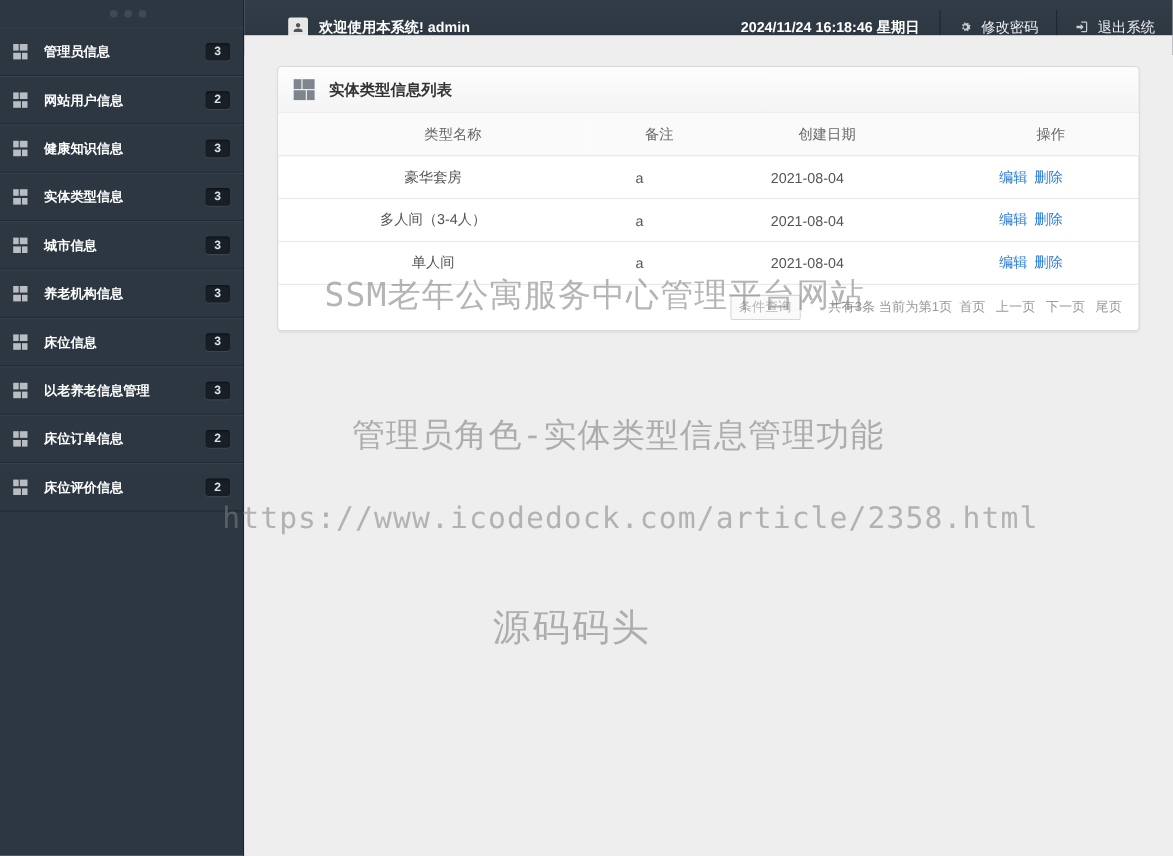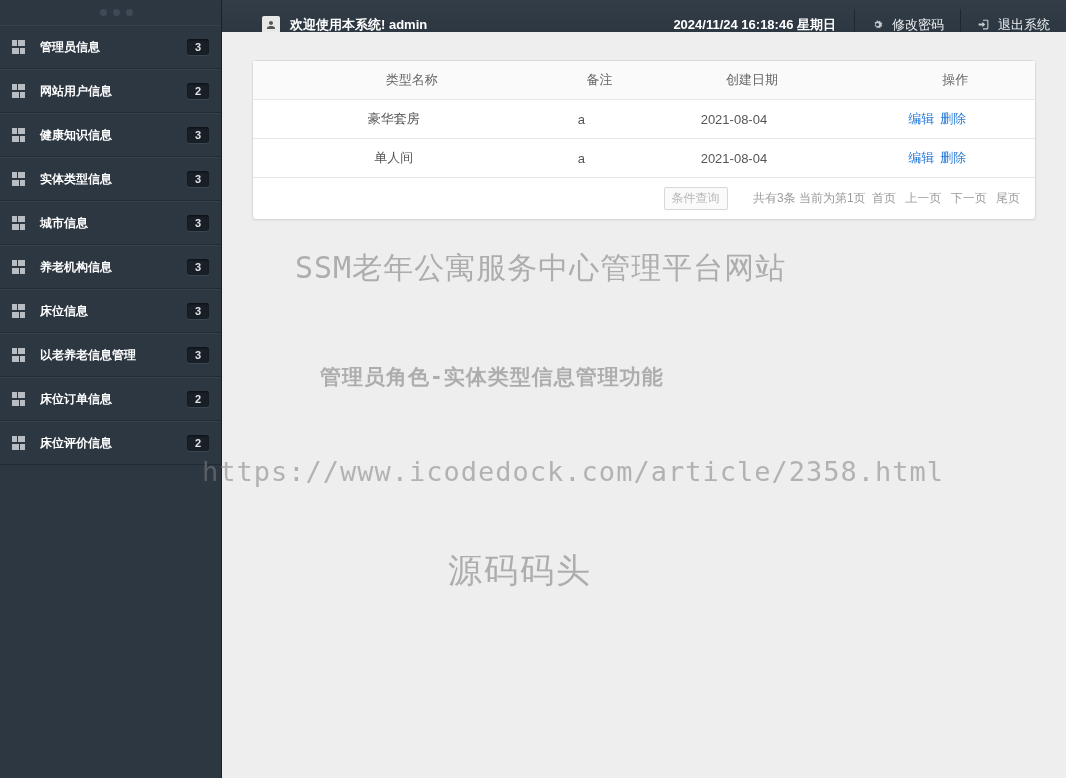--- a/index.html
+++ b/index.html
@@ -180,21 +180,21 @@
     }
     .pager a { color: #9b9b9b; text-decoration: none; margin: 0 3px; }
     .watermark {
       position: absolute;
       color: rgba(120,120,120,0.55);
       font-family: "Microsoft YaHei","SimSun",monospace;
       pointer-events: none;
       white-space: nowrap;
     }
     .wm1 { left: 295px; top: 248px; font-size: 30px; letter-spacing: 1px; }
-    .wm2 { left: 320px; top: 363px; font-size: 21px; letter-spacing: 1px; font-weight: bold; }
+    .wm2 { left: 320px; top: 375px; font-size: 30px; letter-spacing: 1px; }
     .wm3 { left: 178px; top: 456px; font-size: 27px; font-family: monospace; letter-spacing: 1px; color: rgba(130,130,130,0.55); margin-left: 24px;}
     .wm4 { left: 448px; top: 548px; font-size: 34px; letter-spacing: 2px; }
   </style>
 </head>
 <body>
 
 <div class="sidebar">
   <div class="sidebar-top">
     <div class="dot"></div>
       <div class="dot"></div>
@@ -322,32 +322,47 @@
   <span class="action">
     <svg viewBox="0 0 24 24">
         <path d="M10 17l5-5-5-5v3H3v4h7v3zm9-14H11v2h8v14h-8v2h8a2 2 0 002-2V5a2 2 0 00-2-2z"></path>
       </svg>
     <span>退出系统</span>
   </span>
 </div>
 
 <div class="content">
   <div class="panel">
+    <div class="panel-header">
+      <span class="icon-box">
+        <span></span>
+          <span></span>
+          <span></span>
+          <span></span>
+      </span>
+      <span class="title">实体类型信息列表</span>
+    </div>
     <table>
       <thead>
         <tr>
           <th class="col1">类型名称</th>
           <th class="col2">备注</th>
           <th class="col3">创建日期</th>
           <th class="col4">操作</th>
         </tr>
       </thead>
       <tbody id="tbody">
           <tr>
             <td>豪华套房</td>
+            <td>a</td>
+            <td>2021-08-04</td>
+            <td><a>编辑</a><a>删除</a></td>
+          </tr>
+          <tr>
+            <td>多人间（3-4人）</td>
             <td>a</td>
             <td>2021-08-04</td>
             <td><a>编辑</a><a>删除</a></td>
           </tr>
           <tr>
             <td>单人间</td>
             <td>a</td>
             <td>2021-08-04</td>
             <td><a>编辑</a><a>删除</a></td>
           </tr>

